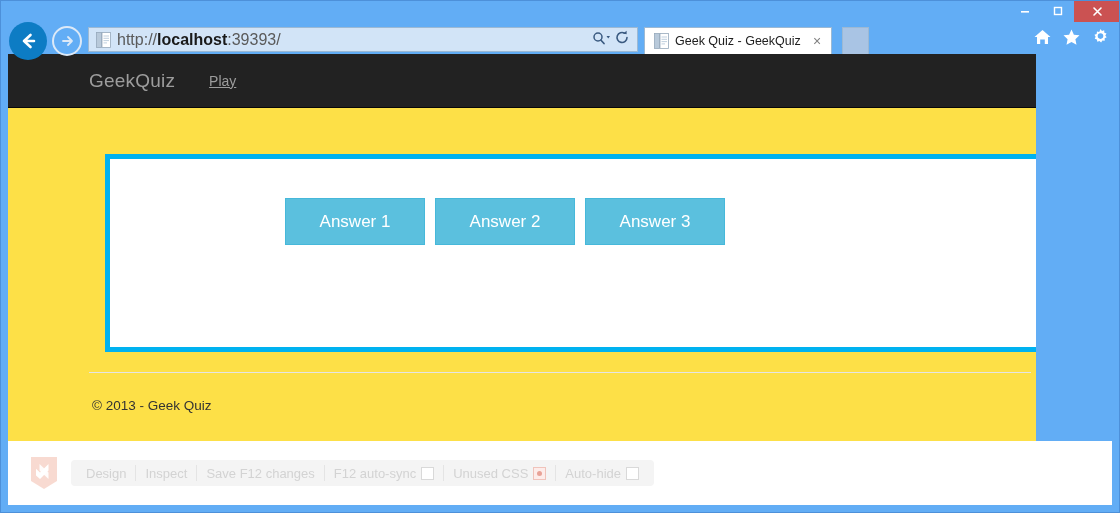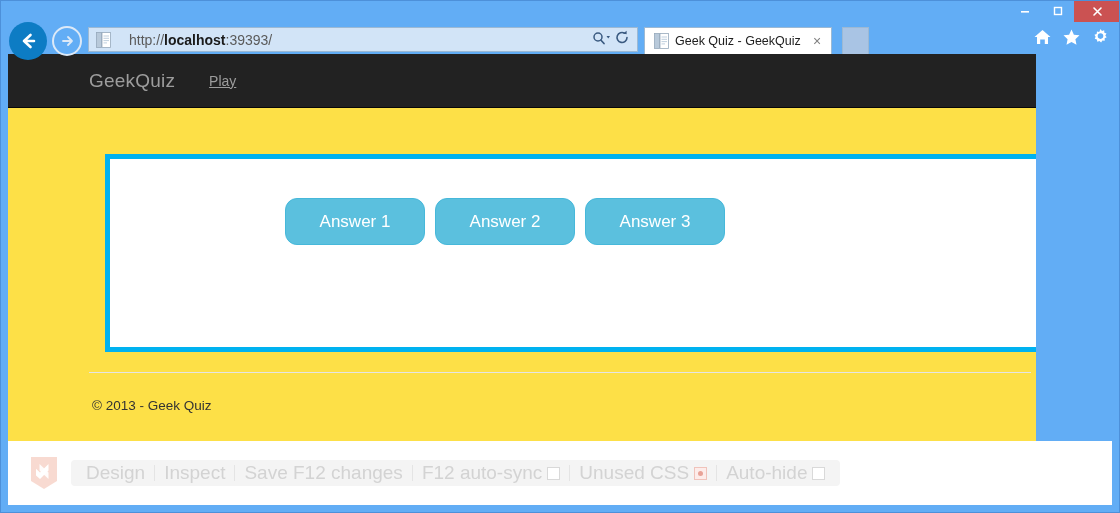--- a/index.html
+++ b/index.html
@@ -81,26 +81,25 @@
     display: flex;
     align-items: center;
   }
   .addr-favicon {
     width: 20px;
     margin-left: 4px;
     display: flex; align-items: center; justify-content: center;
   }
   .addr-text {
     flex: 1;
-    font-size: 14px;
+    font-size: 16px;
     color: #5a5a5a;
     padding-left: 4px;
     white-space: nowrap;
     overflow: hidden;
-    margin-left: 12px;
   }
   .addr-text b { color: #1a1a1a; font-weight: bold; }
   .addr-icons {
     display: flex;
     align-items: center;
     gap: 3px;
     padding-right: 7px;
     color: #3a5a80;
   }
 
@@ -209,21 +208,21 @@
     left: 175px;
     top: 39px;
     display: flex;
     gap: 10px;
   }
   .answer-btn {
     width: 140px;
     height: 47px;
     background: #5bc0de;
     border: 1px solid #46b8da;
-    border-radius: 12px;
+    border-radius: 0;
     box-sizing: border-box;
     color: #ffffff;
     font-size: 17px;
     display: flex;
     align-items: center;
     justify-content: center;
     font-family: "Liberation Sans", sans-serif;
     padding: 0;
   }
 
@@ -263,21 +262,21 @@
   .devbar-pill {
     margin-left: 11px;
     height: 26px;
     background: #f4f4f4;
     border-radius: 4px;
     display: flex;
     align-items: center;
     padding: 0 6px;
   }
   .dev-item {
-    font-size: 19px;
+    font-size: 13px;
     color: #d3d3d3;
     padding: 0 9px;
     display: flex;
     align-items: center;
     gap: 5px;
     white-space: nowrap;
   }
   .dev-sep {
     width: 1px;
     height: 16px;

